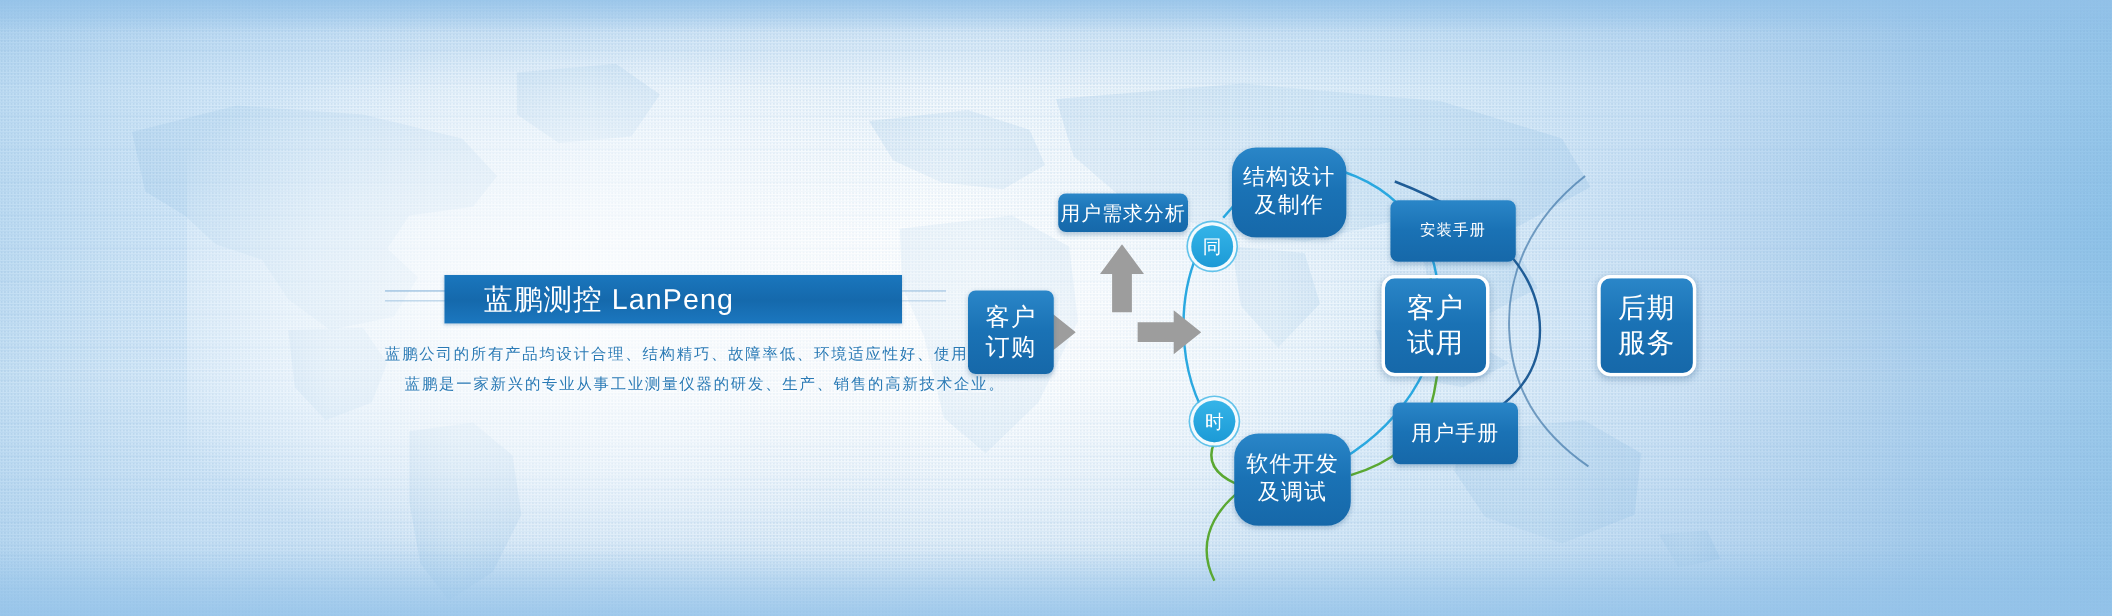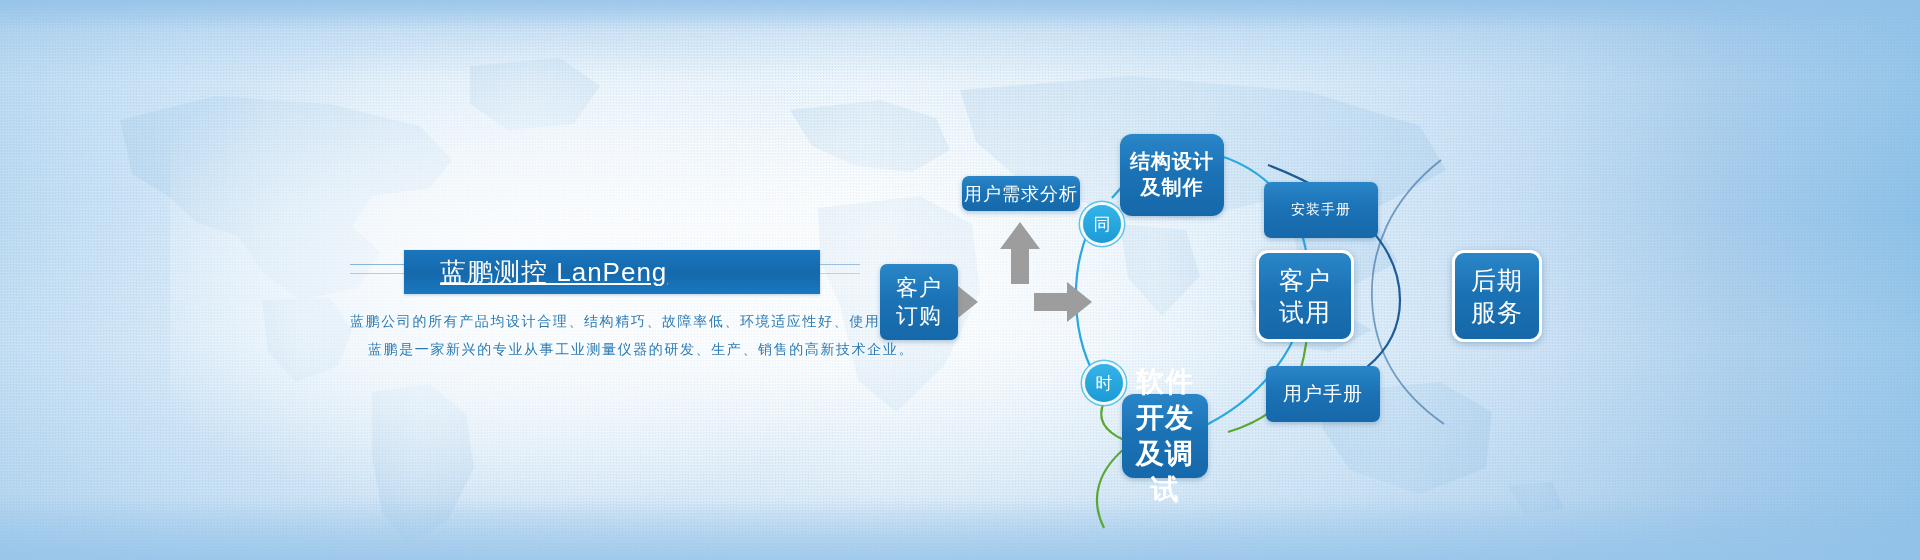--- a/index.html
+++ b/index.html
@@ -84,21 +84,21 @@
     border-bottom:1px solid rgba(120,170,212,0.55);
   }
   .brandbar {
     position:absolute; left:54px; top:0; width:416px; height:44px;
     background:linear-gradient(to bottom,#1a76bd 0%,#1569ac 52%,#1b77bf 100%);
     box-shadow:0 1px 3px rgba(40,95,145,0.28);
   }
   .brandbar span {
     display:block; color:#ffffff;
     font-size:26px; line-height:44px; letter-spacing:1px;
-    padding-left:36px; white-space:nowrap;text-decoration:underline;
+    padding-left:36px; white-space:nowrap;
   }
   .brandrule-r {
     position:absolute; left:470px; top:14px; width:40px; height:10px;
     border-top:1px solid rgba(120,170,212,0.70);
     border-bottom:1px solid rgba(120,170,212,0.45);
   }
   .subline {
     position:absolute; left:350px;
     font-size:14px; color:#2a7ab5; letter-spacing:1.6px; white-space:nowrap;
     text-shadow:0 1px 1px rgba(255,255,255,0.8);
@@ -119,21 +119,21 @@
     box-shadow:0 2px 5px rgba(30,85,135,0.30);
     letter-spacing:1px;
   }
   .node .lbl { display:block; }
   .node.two-line { line-height:1.28; }
   .node.highlight {
     border:3px solid #ffffff;
     border-radius:12px;
     box-shadow:0 2px 7px rgba(30,85,135,0.33);
   }
-  .node.round { border-radius:12px;font-weight:bold; }
+  .node.round { border-radius:22px; }
 
   
   .badge {
     position:absolute; width:38px; height:38px; border-radius:50%;
     background:linear-gradient(to bottom,#35b4e8,#1c9ad6);
     color:#fff; font-size:17px;
     display:flex; align-items:center; justify-content:center;
     box-shadow:0 0 0 3px rgba(255,255,255,0.92), 0 0 0 4.5px rgba(74,186,231,0.85);
   }
 
@@ -241,21 +241,21 @@
       <span class="lbl">用户需求分析</span>
     </div>
 
     <div class="node two-line round" style="left:1120px; top:134px; width:104px; height:82px; font-size:20px;">
       <div>
         <span class="lbl">结构设计</span>
         <span class="lbl">及制作</span>
       </div>
     </div>
 
-    <div class="node two-line round" style="left:1122px; top:394px; width:86px; height:84px; font-size:28px;">
+    <div class="node two-line round" style="left:1122px; top:394px; width:106px; height:84px; font-size:20px;">
       <div>
         <span class="lbl">软件开发</span>
         <span class="lbl">及调试</span>
       </div>
     </div>
 
     <div class="node" style="left:1264px; top:182px; width:114px; height:56px; font-size:14px;">
       <span class="lbl">安装手册</span>
     </div>
 

